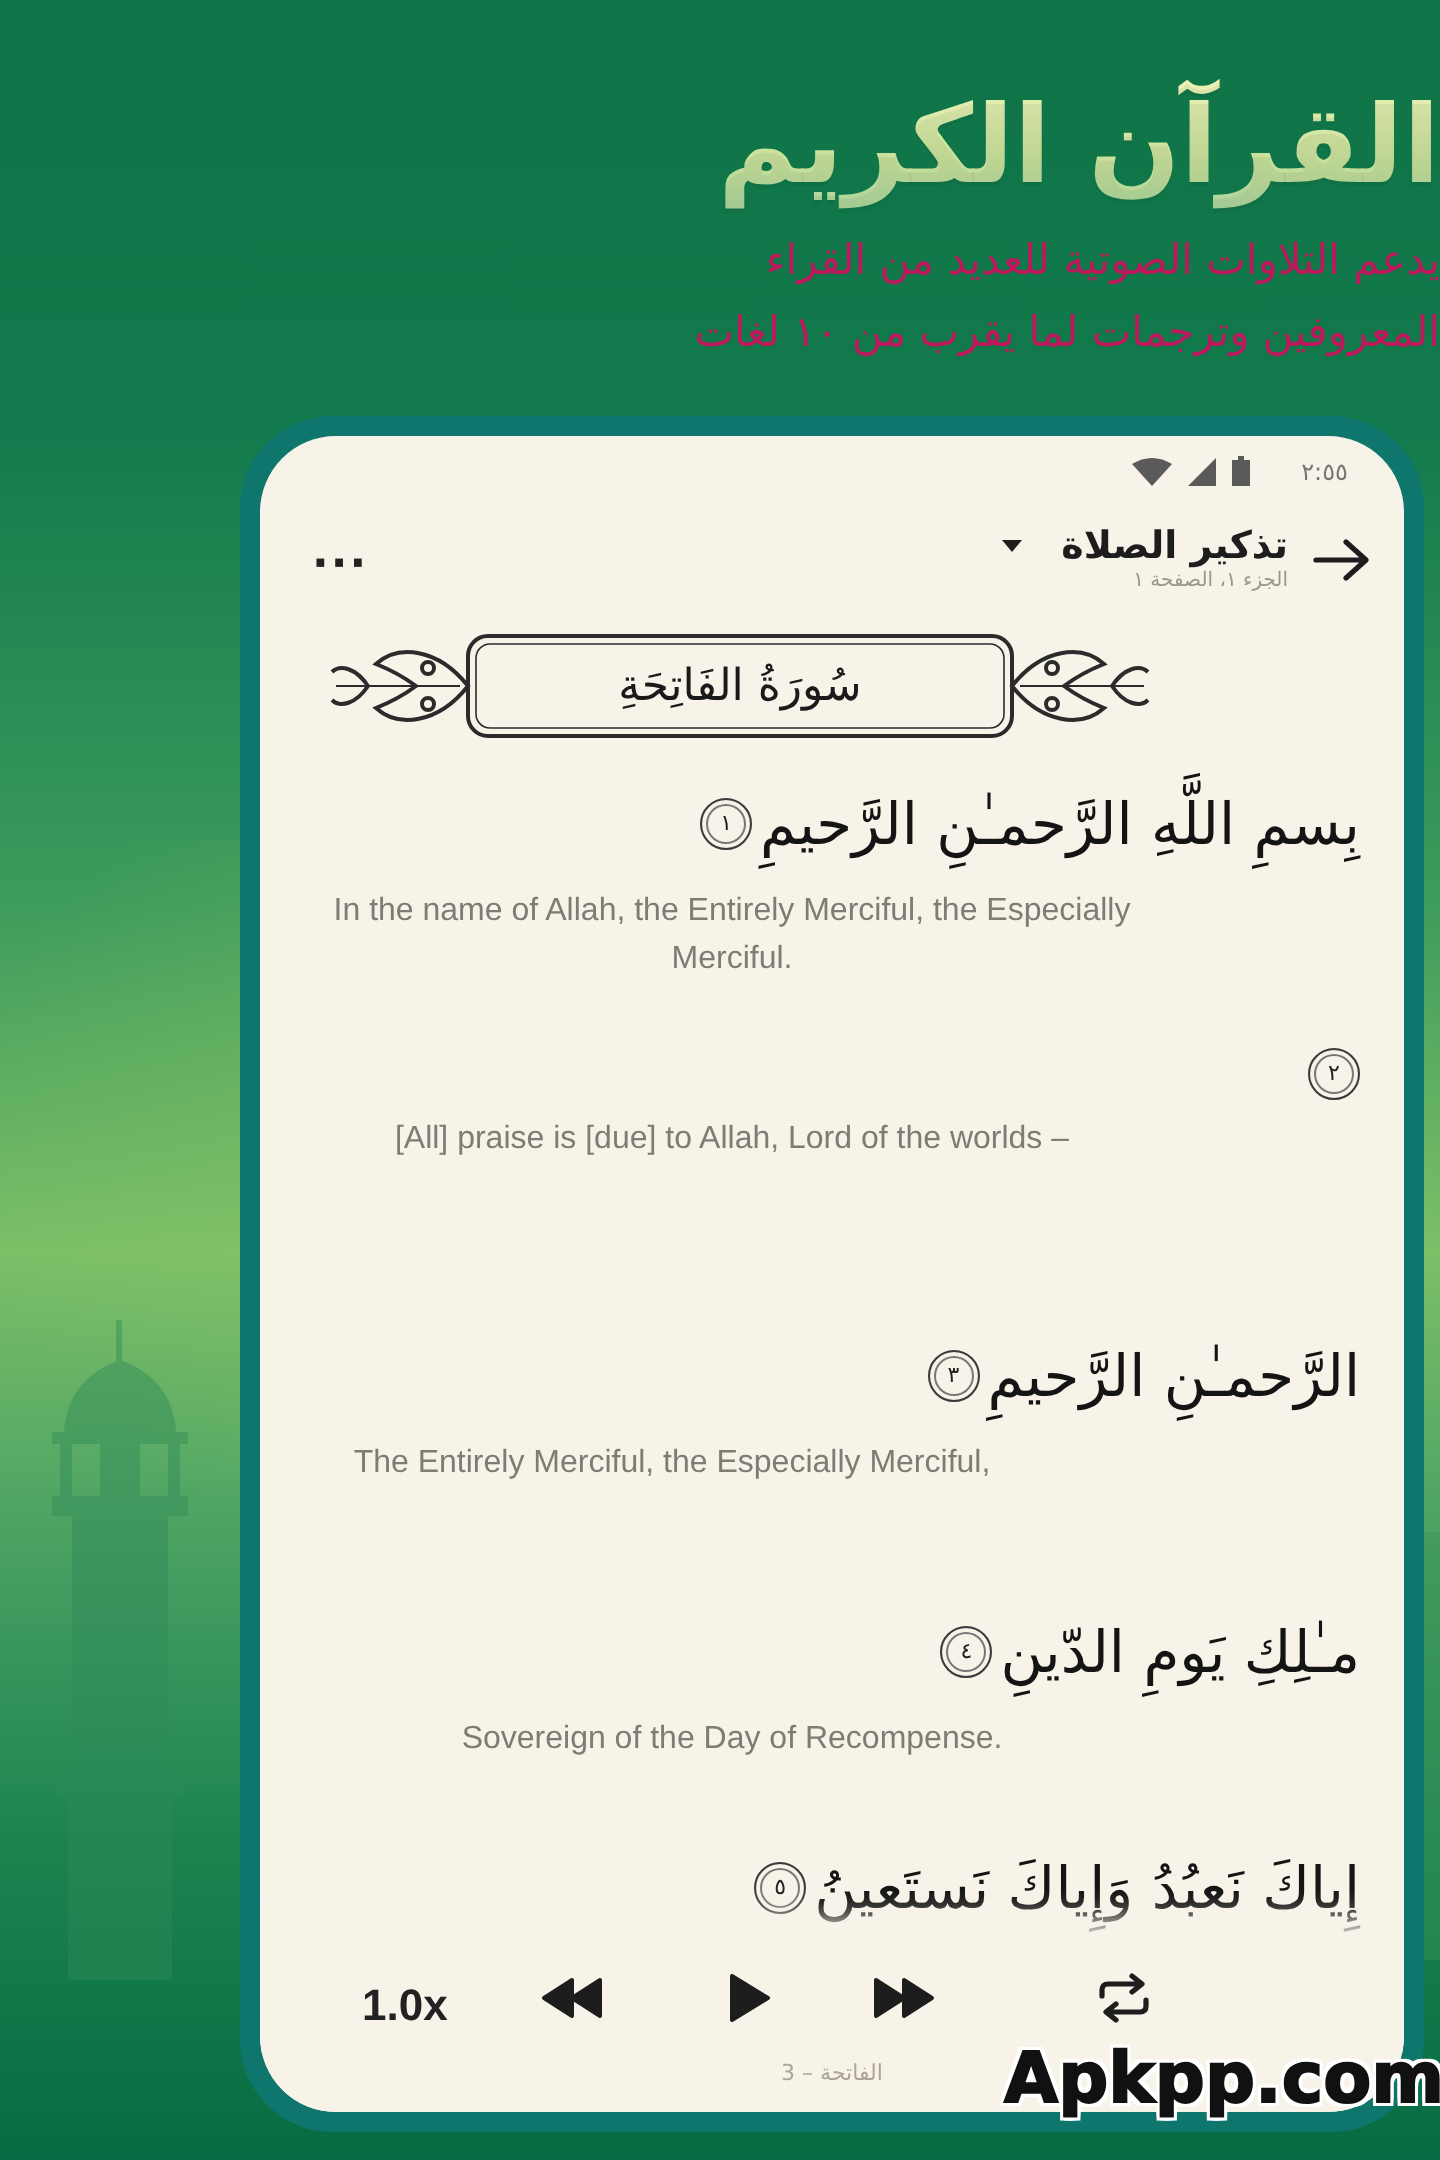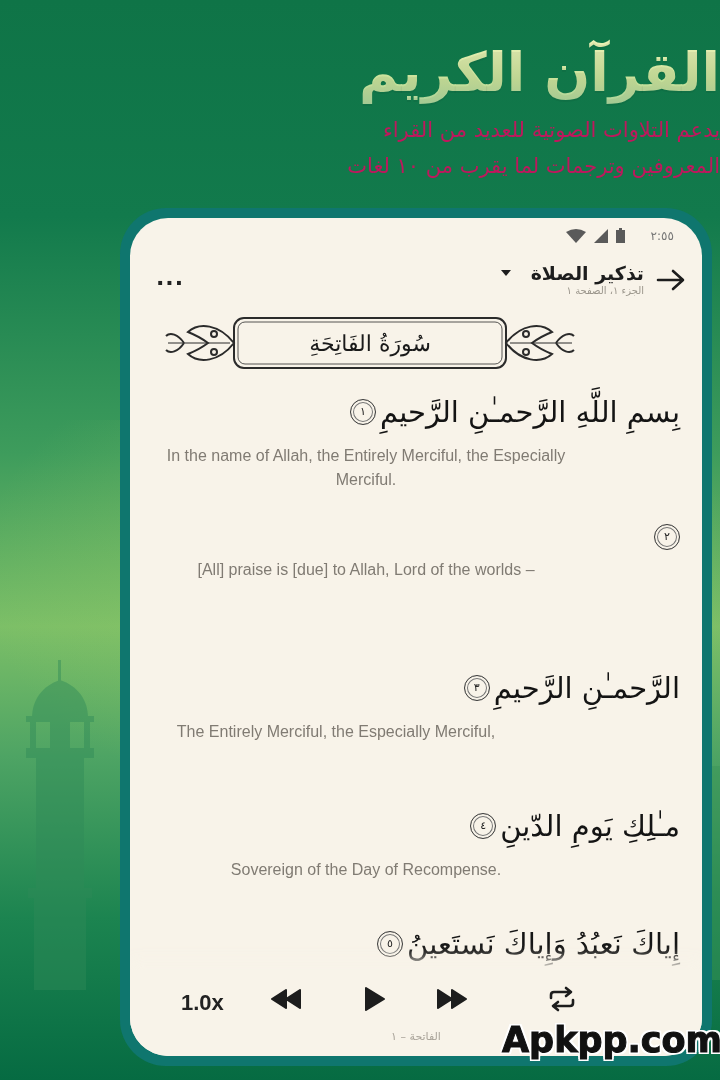--- a/index.html
+++ b/index.html
@@ -240,19 +240,19 @@
       </svg>
       <svg class="ctl ctl-play" viewBox="0 0 32 26">
         <path d="M8 2 L26 13 L8 24 Z" fill="#1d1d1d" stroke="#1d1d1d" stroke-width="2" stroke-linejoin="round"></path>
       </svg>
       <svg class="ctl ctl-ffw" viewBox="0 0 32 26">
         <path d="M2 4 L16 13 L2 22 Z M16 4 L30 13 L16 22 Z" fill="#1d1d1d" stroke="#1d1d1d" stroke-width="2" stroke-linejoin="round"></path>
       </svg>
       <svg class="ctl ctl-repeat" viewBox="0 0 32 26">
         <path d="M5 12 V9 Q5 6 8 6 H24 M20 2 L25 6 L20 10 M27 14 V17 Q27 20 24 20 H8 M12 16 L7 20 L12 24" fill="none" stroke="#1d1d1d" stroke-width="2.6" stroke-linecap="round" stroke-linejoin="round"></path>
       </svg>
-      <div class="now-playing">الفاتحة – ١</div>
+      <div class="now-playing">الفاتحة – 3</div>
     </div>
 
   </div>
 </div>
 
 <div class="watermark">Apkpp.com</div>
 
 </body></html>

